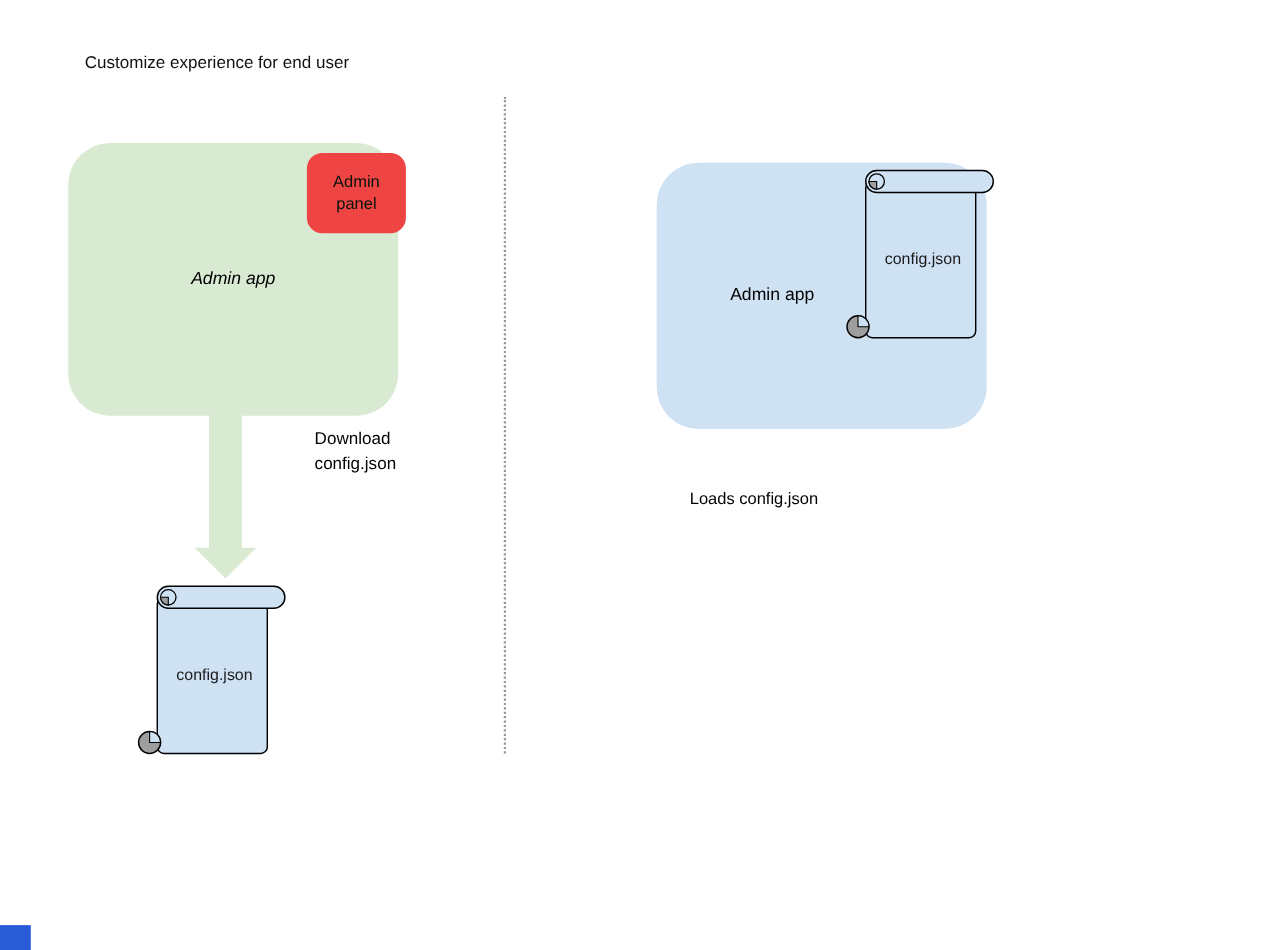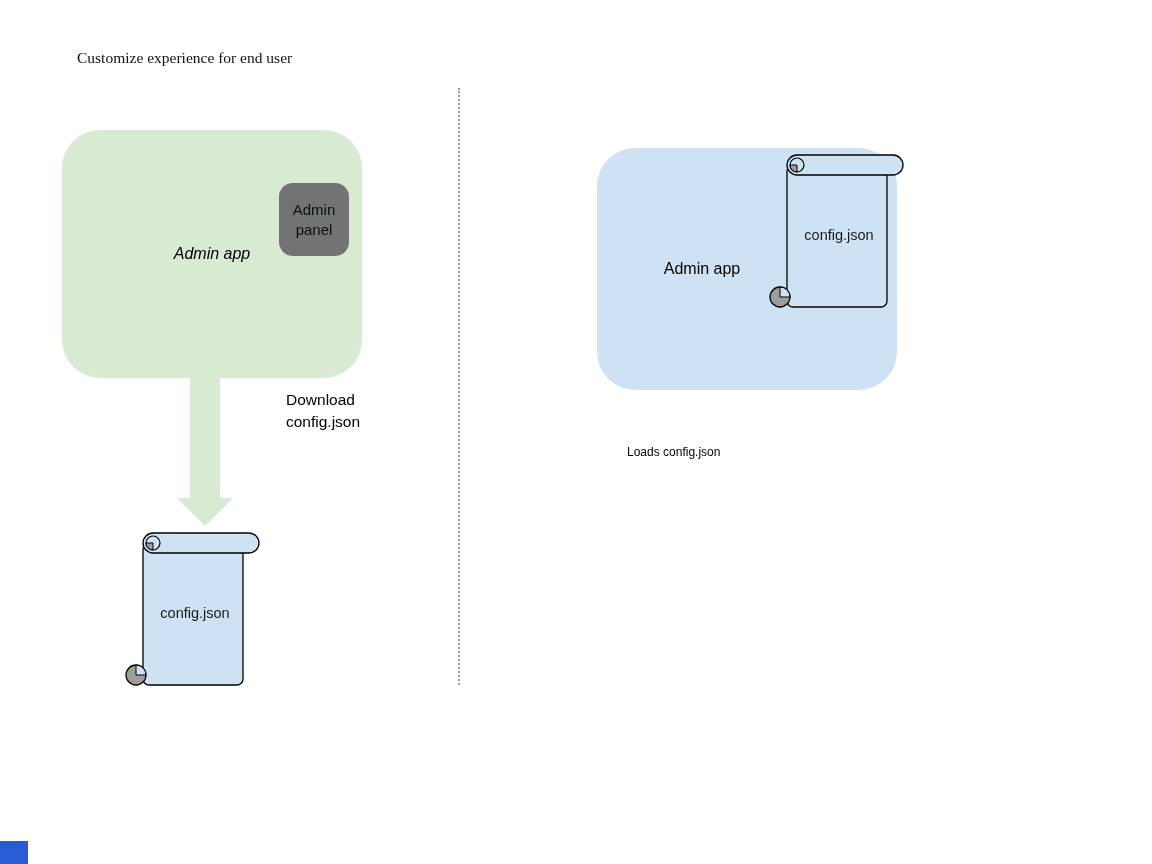--- a/index.html
+++ b/index.html
@@ -5,39 +5,39 @@
   html,body{margin:0;padding:0;background:#ffffff;}
   .canvas{
     position:relative;width:1152px;height:864px;background:#ffffff;overflow:hidden;
     font-family:"Liberation Sans","DejaVu Sans",sans-serif;color:#000000;
   }
   .abs{position:absolute;}
   .title{font-size:15.5px;color:#111111;white-space:nowrap;}
   .app-box{border-radius:38px;}
   .admin-app{left:62px;top:130px;width:300px;height:248px;background:#d9ead3;}
   .admin-panel{
-    left:279px;top:139px;width:70px;height:73px;background:#737373;border-radius:14px;
+    left:279px;top:139px;width:90px;height:73px;background:#ef4444;border-radius:14px;
     display:flex;align-items:center;justify-content:center;text-align:center;
-    font-size:15px;line-height:20px;white-space:pre-line;color:#07140a;margin-top:44px;
+    font-size:15px;line-height:20px;white-space:pre-line;color:#07140a;
   }
   .admin-app-label{left:62px;top:245px;width:300px;text-align:center;font-size:16px;font-style:italic;}
   .demo-app{left:597px;top:148px;width:300px;height:242px;background:#cfe2f3;}
   .demo-app-label{left:607px;top:260px;width:190px;text-align:center;font-size:16px;}
   .arrow-note{left:250px;top:389px;font-size:15.5px;line-height:22px;white-space:pre-line;margin-left:36px;}
-  .loads-note{left:627px;top:445px;font-size:12px;white-space:nowrap;}
+  .loads-note{left:627px;top:445px;font-size:15px;white-space:nowrap;}
   .divider{left:458px;top:88px;height:597px;width:0;border-left:2px dotted #979797;}
   .corner-square{left:0px;top:841px;width:28px;height:23px;background:#2a5bd7;}
   svg text{font-family:"Liberation Sans","DejaVu Sans",sans-serif;fill:#1a1a1a;}
 </style>
 </head>
 <body>
 
 <div class="canvas">
 
-  <div class="abs title" style="left:77px;top:49px;font-family:Liberation Serif, serif;">Customize experience for end user</div>
+  <div class="abs title" style="left:77px;top:49px;">Customize experience for end user</div>
 
   <div class="abs app-box admin-app"></div>
 
   <div class="abs admin-panel">Admin
 panel</div>
 
   <div class="abs admin-app-label">Admin app</div>
 
   <svg class="abs" style="left:175px;top:376px;" width="60" height="152" viewBox="0 0 60 152">
     <polygon points="15,0 45,0 45,122 58,122 30,150 2,122 15,122" fill="#d9ead3"></polygon>

